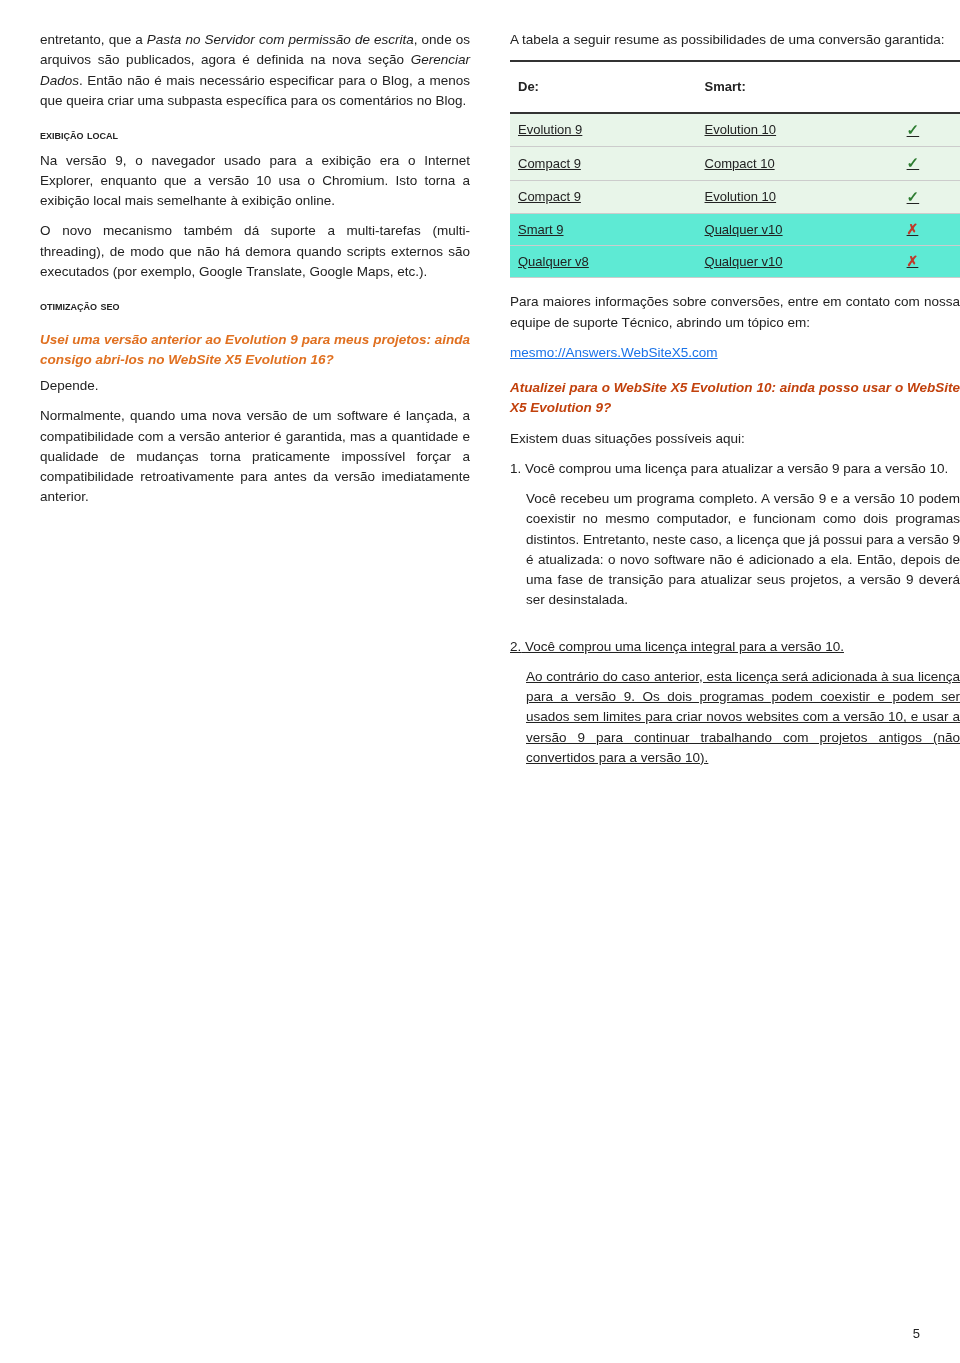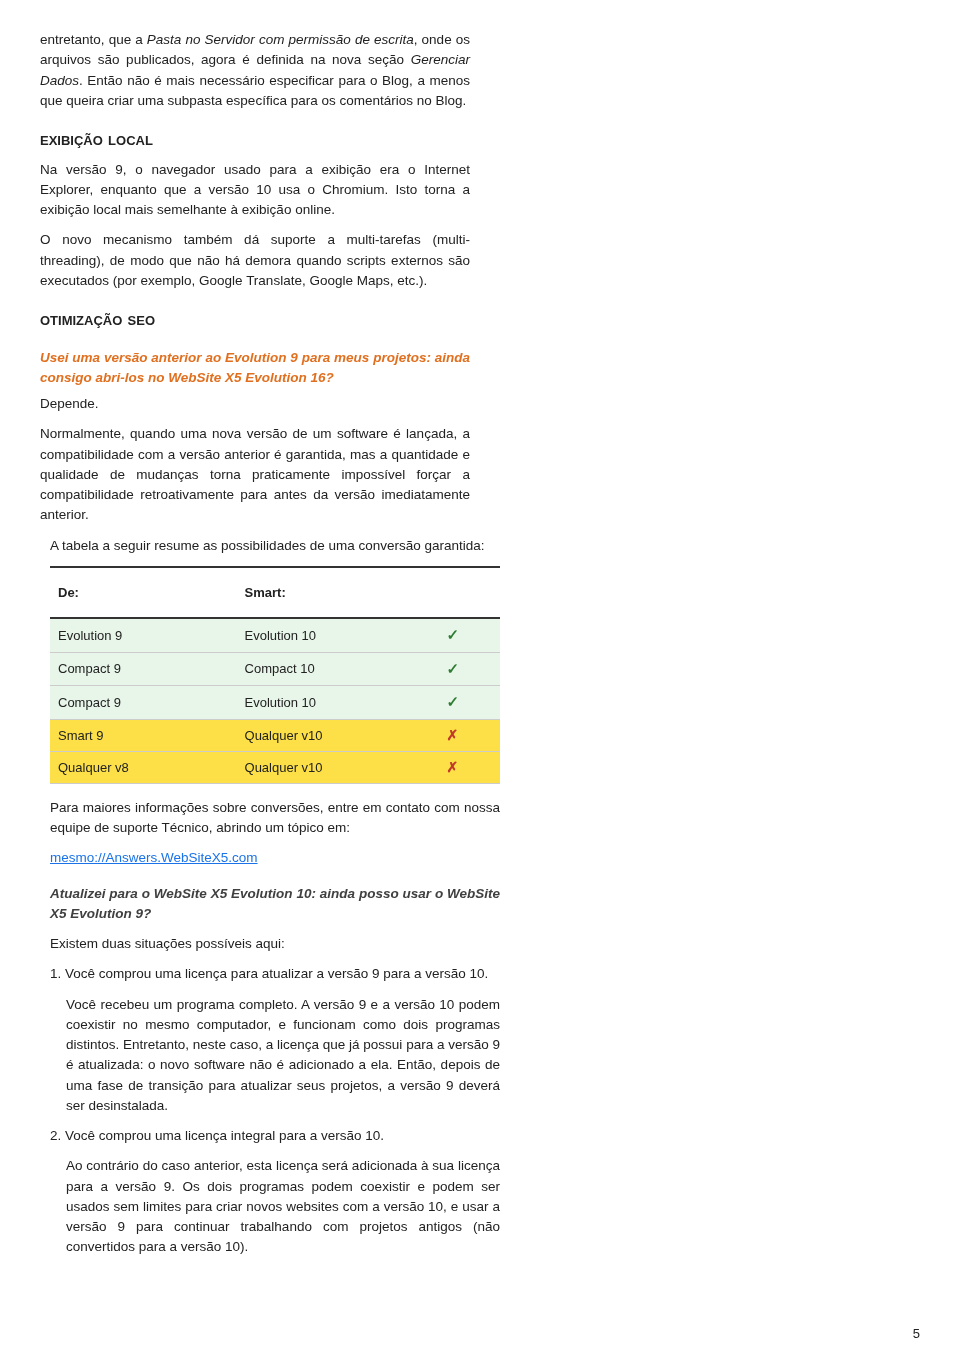--- a/index.html
+++ b/index.html
@@ -10,40 +10,39 @@
       color: #222;
       line-height: 1.5;
     }
     .page {
       width: 960px;
       min-height: 1363px;
       padding: 30px 40px 40px 40px;
       display: flex;
       gap: 0;
       position: relative;
-      flex-direction: column;
     }
     .left-col {
       width: 460px;
       padding-right: 30px;
       flex-shrink: 0;
     }
     .right-col {
       width: 460px;
       padding-left: 10px;
       flex-shrink: 0;
     }
     p {
       margin-bottom: 10px;
       text-align: justify;
     }
     .section-heading {
       font-variant: small-caps;
       font-weight: bold;
-      font-size: 19px;
+      font-size: 13px;
       margin-bottom: 6px;
       margin-top: 14px;
       text-transform: lowercase;
       font-variant: small-caps;
     }
     .bold-italic-orange {
       font-weight: bold;
       font-style: italic;
       color: #e07020;
       display: block;
@@ -63,43 +62,44 @@
     }
     .conversion-table th {
       text-align: left;
       font-weight: bold;
       padding: 15px 8px;
       border-bottom: 2px solid #333;
     }
     .conversion-table td {
       padding: 5px 8px;
       border-bottom: 1px solid #ccc;
+      text-decoration: underline;
     }
     .conversion-table tr.highlight-green {
       background-color: #e8f5e9;
     }
     .conversion-table tr.highlight-red {
-      background-color: #fde047;
+      background-color: #5eead4;
     }
     .check-green {
       color: #2e7d32;
       font-size: 15px;
       font-weight: bold;
     }
     .cross-red {
       color: #c0392b;
       font-weight: bold;
       font-size: 14px;
     }
     .link-blue {
       color: #1a73e8;
       text-decoration: underline;
     }
     .orange-bold {
-      color: #404040;
+      color: #c2410c;
       font-weight: bold;
       font-style: italic;
       text-align: justify;
       margin-bottom: 10px;
       display: block;
       margin-top: 15px;
     }
     .page-number {
       position: absolute;
       bottom: 20px;
@@ -187,21 +187,21 @@
     <p>Existem duas situações possíveis aqui:</p>
 
     <div style="margin-top:10px;">
       <p>
         <span>1.</span>
         <span>Você comprou uma licença para atualizar a versão 9 para a versão 10.</span>
       </p>
       <p style="margin-left:16px;">Você recebeu um programa completo. A versão 9 e a versão 10 podem coexistir no mesmo computador, e funcionam como dois programas distintos. Entretanto, neste caso, a licença que já possui para a versão 9 é atualizada: o novo software não é adicionado a ela. Então, depois de uma fase de transição para atualizar seus projetos, a versão 9 deverá ser desinstalada.</p>
     </div>
 
-    <div style="margin-top:10px;">
+    <div style="margin-top:26px;text-decoration:underline;">
       <p>
         <span>2.</span>
         <span>Você comprou uma licença integral para a versão 10.</span>
       </p>
       <p style="margin-left:16px;">Ao contrário do caso anterior, esta licença será adicionada à sua licença para a versão 9. Os dois programas podem coexistir e podem ser usados sem limites para criar novos websites com a versão 10, e usar a versão 9 para continuar trabalhando com projetos antigos (não convertidos para a versão 10).</p>
     </div>
   </div>
 
   <div class="page-number">5</div>
 </div>

